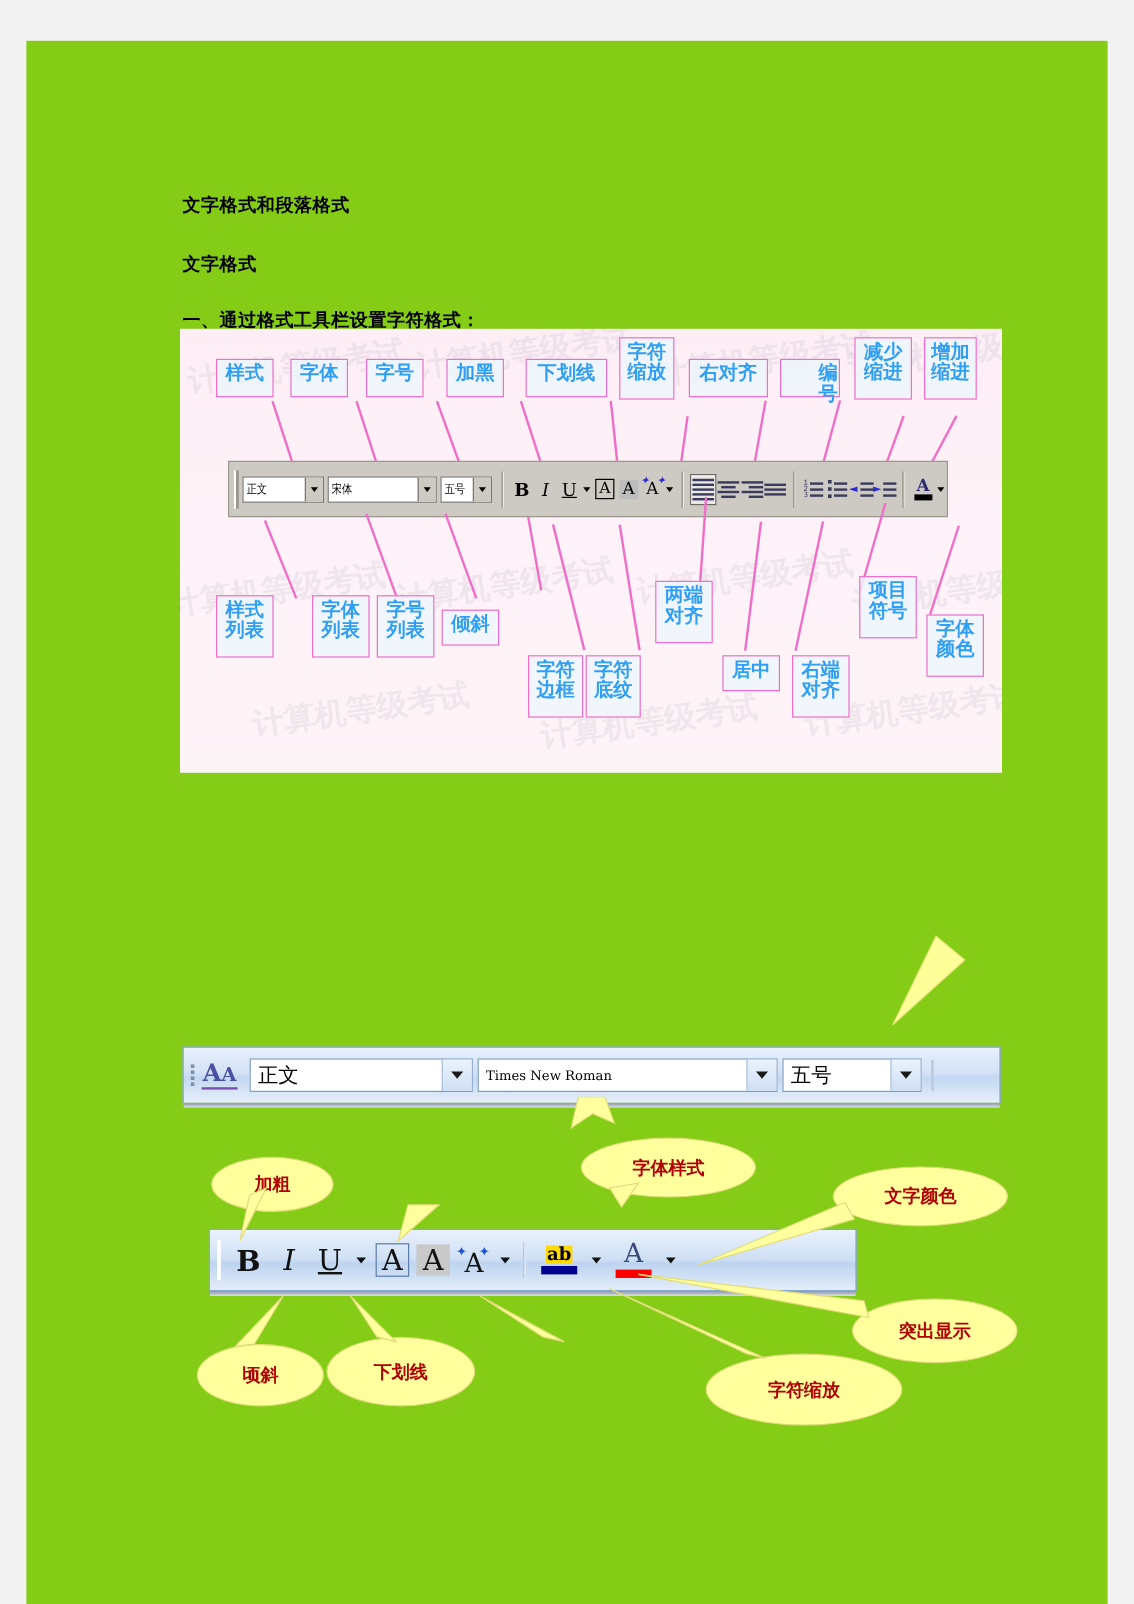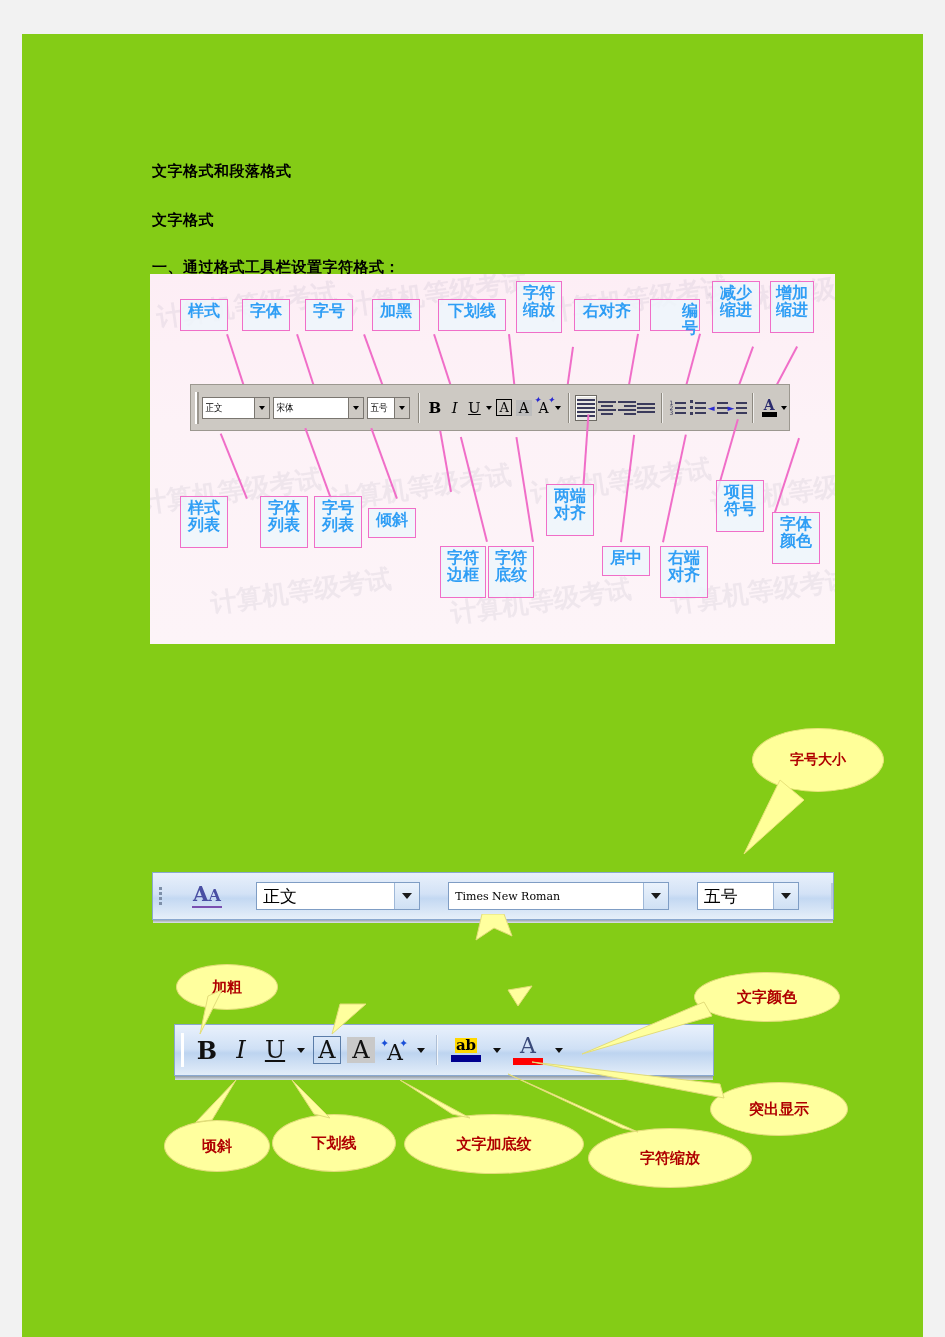--- a/index.html
+++ b/index.html
@@ -393,26 +393,25 @@
 对齐</div>
     <div class="cb" style="left:452px;top:272px;width:48px;height:30px;">居中</div>
     <div class="cb" style="left:510px;top:272px;width:48px;height:52px;">右端
 对齐</div>
     <div class="cb" style="left:566px;top:206px;width:48px;height:52px;">项目
 符号</div>
     <div class="cb" style="left:622px;top:238px;width:48px;height:52px;">字体
 颜色</div>
   </div>
 
-  <div class="bubble" style="left:730px;top:694px;width:130px;height:62px;">字号大小</div>
   <svg style="position:absolute;left:700px;top:740px;width:120px;height:90px;">
     <polygon points="58,6 82,26 22,80" fill="#ffff99" stroke="#e8e27a" stroke-width="1"></polygon>
   </svg>
 
-  <div class="tb2" style="left:130px;top:838px;width:682px;height:48px;gap:24px;">
+  <div class="tb2" style="left:130px;top:838px;width:682px;height:48px;">
     <div class="dots">
         <i></i>
         <i></i>
         <i></i>
         <i></i>
       </div>
     <div class="aa">A<span style="font-size:16px">A</span></div>
     <div class="f2box" style="width:186px;margin-left:10px;">
       <span class="val cjk">正文</span>
       <span class="f2arw">
@@ -479,25 +478,25 @@
         <span class="ltr">A</span>
         <span class="ub"></span>
       </span>
     </div>
     <div class="b3 sm">
         <i class="tri"></i>
       </div>
   </div>
 
   <div class="ell" style="left:154px;top:930px;width:100px;height:44px;">加粗</div>
+  <div class="ell" style="left:462px;top:914px;width:144px;height:48px;">字体样式</div>
   <div class="ell" style="left:672px;top:938px;width:144px;height:48px;text-align:center;">文字颜色</div>
 
   <div class="ell" style="left:142px;top:1086px;width:104px;height:50px;">顷斜</div>
   <div class="ell" style="left:250px;top:1080px;width:122px;height:56px;">下划线</div>
-  <div class="ell" style="left:382px;top:1080px;width:178px;height:58px;">文字加底纹</div>
   <div class="ell" style="left:566px;top:1094px;width:162px;height:58px;">字符缩放</div>
   <div class="ell" style="left:688px;top:1048px;width:136px;height:52px;">突出显示</div>
 
   <svg style="position:absolute;left:130px;top:900px;width:780px;height:270px;">
     <g fill="#ffff9e" stroke="#e2dc7a" stroke-width="1">
 
       <polygon points="56,62 70,56 48,100"></polygon>
 
       <polygon points="188,70 214,70 180,100"></polygon>
 

